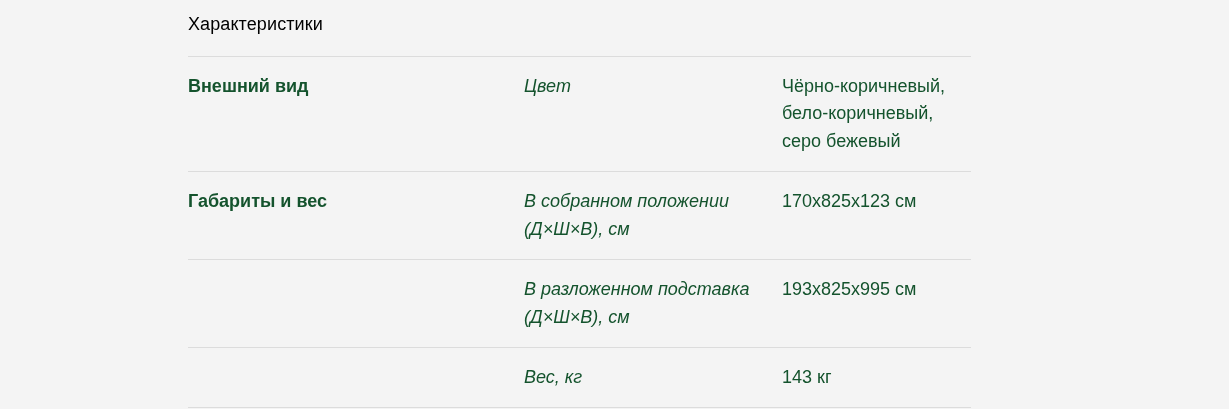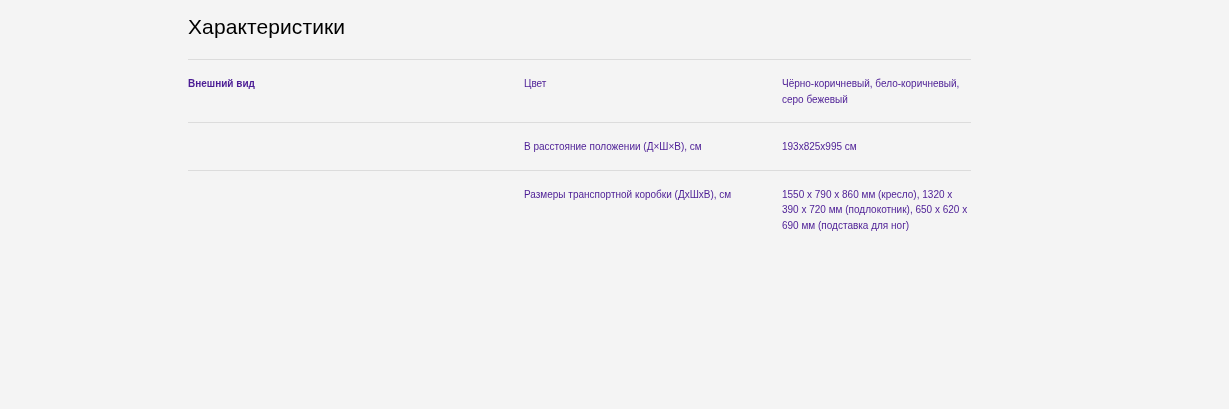--- a/index.html
+++ b/index.html
@@ -20,50 +20,51 @@
     height: 409px;
     box-sizing: border-box;
   }
   .specs {
     position: absolute;
     left: 188px;
     top: 14px;
     width: 783px;
   }
   .specs-title {
-    font-size: 21px;
+    font-size: 18px;
     font-weight: 400;
     letter-spacing: 0.1px;
     color: #000;
     margin: 0 0 20px 0;
     line-height: 1.2;
   }
   .spec-table {
     width: 100%;
     border-collapse: collapse;
     table-layout: fixed;
   }
   .spec-table tr {
     border-top: 1px solid #dcdcdc;
   }
   .spec-table td {
     vertical-align: top;
     padding: 16px 0 15px 0;
-    font-size: 10px;
+    font-size: 18px;
     line-height: 1.55;
-    color: #4c1d95;
+    color: #14532d;
   }
   .col-group {
     width: 336px;
     font-weight: bold;
     padding-right: 12px;
   }
   .col-name {
     width: 258px;
     padding-right: 14px;
+    font-style: italic;
   }
   .col-value {
     width: 189px;
     margin-left: 12px;
   }
   .tall td {
     padding-bottom: 16px;
   }
 </style>
 </head>
@@ -74,23 +75,33 @@
     <h2 class="specs-title">Характеристики</h2>
 
     <table class="spec-table">
       <tbody>
         <tr>
           <td class="col-group">Внешний вид</td>
           <td class="col-name">Цвет</td>
           <td class="col-value">Чёрно-коричневый, бело-коричневый, серо бежевый</td>
         </tr>
         <tr>
+          <td class="col-group">Габариты и вес</td>
+          <td class="col-name">В собранном положении (Д×Ш×В), см</td>
+          <td class="col-value">170х825х123 см</td>
+        </tr>
+        <tr>
           <td class="col-group"></td>
-          <td class="col-name">В расстояние положении (Д×Ш×В), см</td>
+          <td class="col-name">В разложенном подставка (Д×Ш×В), см</td>
           <td class="col-value">193х825х995 см</td>
+        </tr>
+        <tr>
+          <td class="col-group"></td>
+          <td class="col-name">Вес, кг</td>
+          <td class="col-value">143 кг</td>
         </tr>
         <tr class="tall">
           <td class="col-group"></td>
           <td class="col-name">Размеры транспортной коробки (ДхШхВ), см</td>
           <td class="col-value">1550 х 790 х 860 мм (кресло), 1320 х 390 х 720 мм (подлокотник), 650 х 620 х 690 мм (подставка для ног)</td>
         </tr>
       </tbody>
     </table>
   </section>
 </div>

